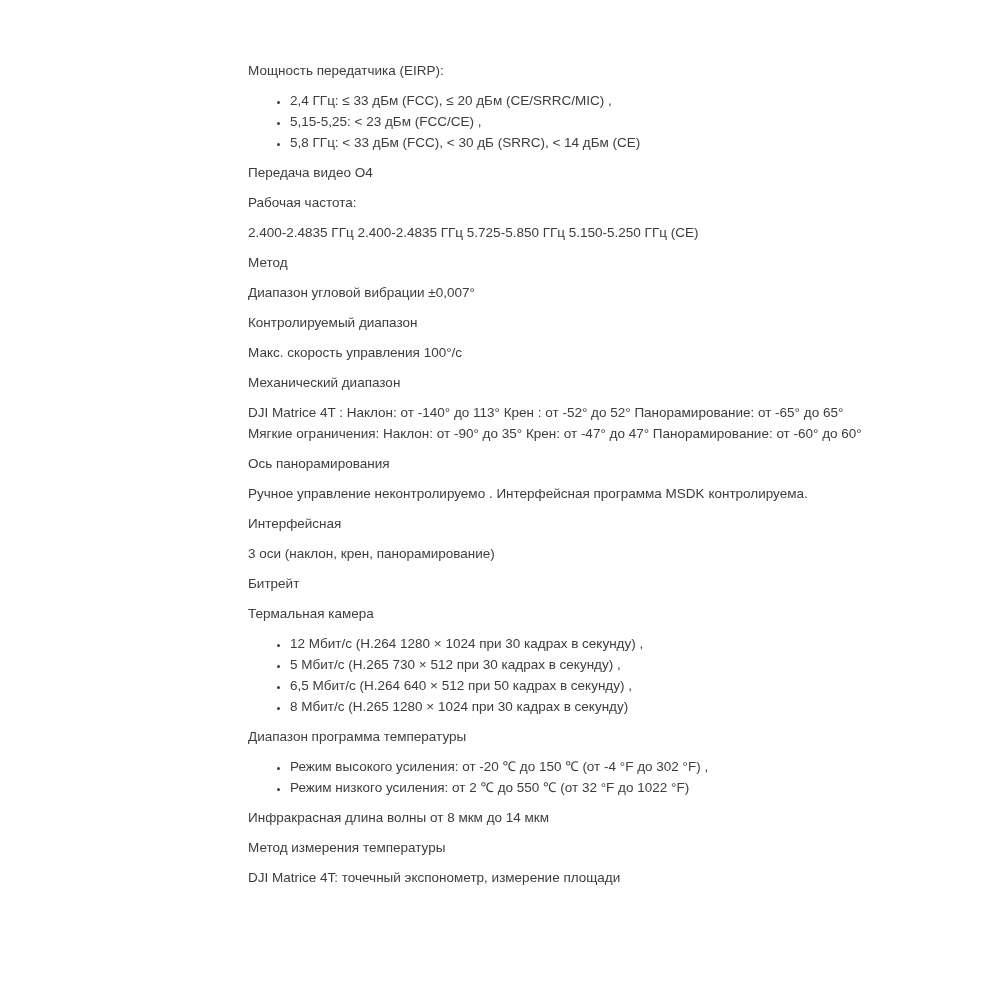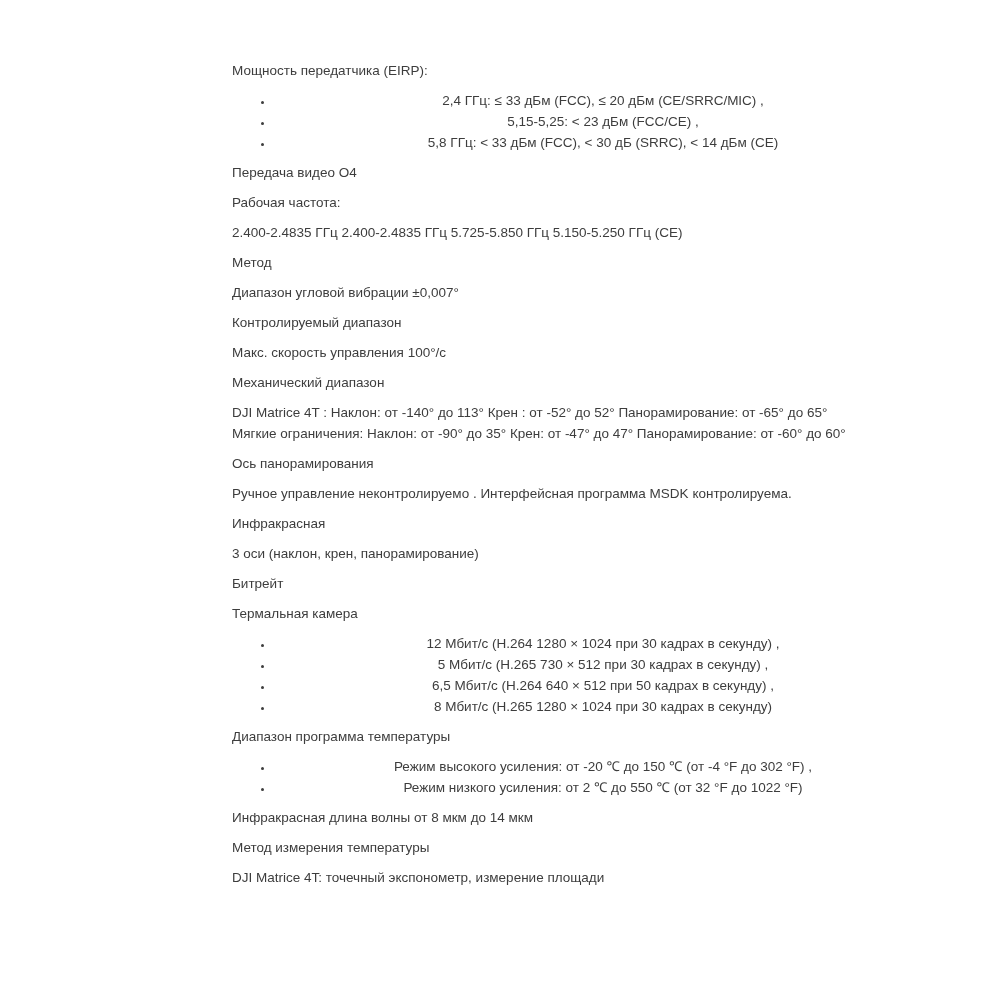--- a/index.html
+++ b/index.html
@@ -11,35 +11,34 @@
     position: relative;
     width: 1000px;
     height: 1000px;
     background: #ffffff;
     overflow: hidden;
     font-family: "Liberation Sans", sans-serif;
     color: #3d3d3d;
   }
   .content {
     position: absolute;
-    left: 232px;
+    left: 248px;
     top: 60px;
     width: 700px;
   }
   .content p {
     margin: 0 0 9px 0;
     font-size: 13.5px;
     line-height: 21px;
     white-space: nowrap;
   }
   .content ul {
     margin: 0 0 9px 0;
     padding: 0 0 0 42px;
     list-style: disc outside;
-    text-align: center;
   }
   .content li {
     margin: 0;
     font-size: 13.5px;
     line-height: 21px;
     white-space: nowrap;
   }
   .content li::marker {
     color: #3d3d3d;
     font-size: 11px;
@@ -68,21 +67,21 @@
     <p>Макс. скорость управления 100°/с</p>
     <p>Механический диапазон</p>
 
     <p>
       <span>DJI Matrice 4T : Наклон: от -140° до 113° Крен : от -52° до 52° Панорамирование: от -65° до 65°</span><br>
       <span>Мягкие ограничения: Наклон: от -90° до 35° Крен: от -47° до 47° Панорамирование: от -60° до 60°</span>
     </p>
 
     <p>Ось панорамирования</p>
     <p>Ручное управление неконтролируемо . Интерфейсная программа MSDK контролируема.</p>
-    <p>Инфракрасная</p>
+    <p>Интерфейсная</p>
     <p>3 оси (наклон, крен, панорамирование)</p>
     <p>Битрейт</p>
     <p>Термальная камера</p>
 
     <ul>
       <li>12 Мбит/с (H.264 1280 × 1024 при 30 кадрах в секунду) ,</li>
       <li>5 Мбит/с (H.265 730 × 512 при 30 кадрах в секунду) ,</li>
       <li>6,5 Мбит/с (H.264 640 × 512 при 50 кадрах в секунду) ,</li>
       <li>8 Мбит/с (H.265 1280 × 1024 при 30 кадрах в секунду)</li>
     </ul>

